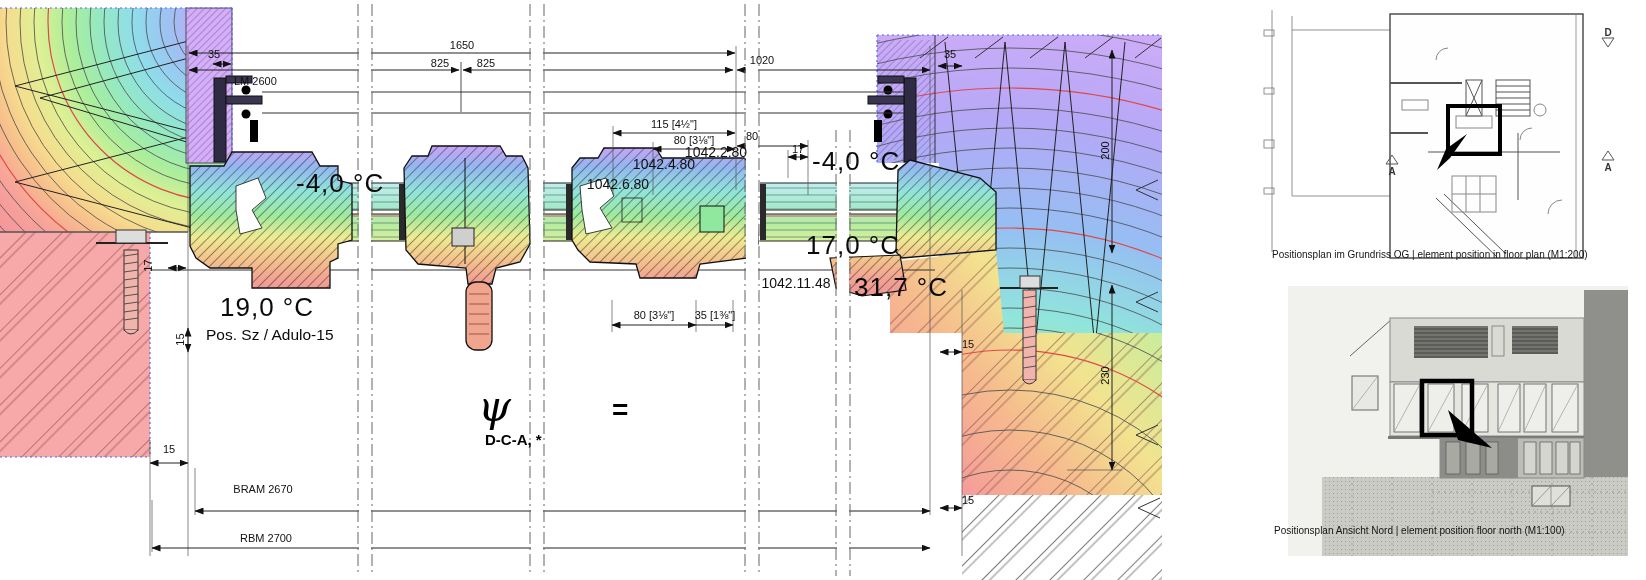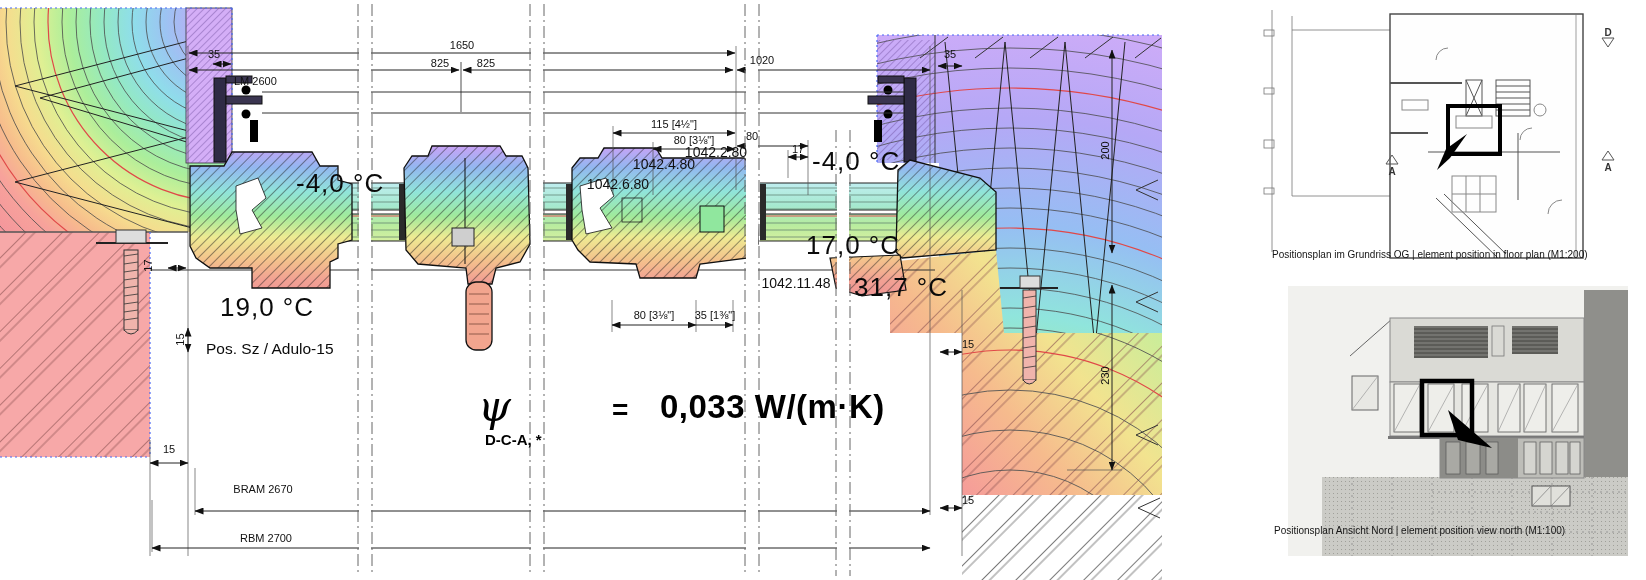--- a/index.html
+++ b/index.html
@@ -4,21 +4,21 @@
 <style>
   html,body{margin:0;padding:0;background:#fff;}
   #stage{position:relative;width:1646px;height:580px;background:#fff;overflow:hidden;
          font-family:"Liberation Sans",sans-serif;}
   #stage svg{position:absolute;left:0;top:0;}
   .lbl{position:absolute;font-size:11px;color:#111;white-space:nowrap;line-height:1;}
   .ctr{transform:translateX(-50%);}
   .rot{transform:rotate(-90deg);transform-origin:center;}
   .code{font-size:14px;}
   .temp{font-size:26px;color:#0a0a0a;letter-spacing:1px;}
-  .poslbl{font-size:15.5px;color:#0a0a0a;margin-top:14px;}
+  .poslbl{font-size:15.5px;color:#0a0a0a;}
   .cap{font-size:10px;color:#151515;}
   .mark{font-size:10px;color:#333;font-weight:bold;}
   .f-psi{font-size:42px;font-family:"DejaVu Serif",serif;font-style:italic;color:#000;}
   .f-sub{font-size:15px;font-weight:bold;color:#000;}
   .f-eq{font-size:28px;font-weight:bold;color:#000;}
   .f-val{font-size:33px;font-weight:bold;color:#000;letter-spacing:.5px;}
 </style>
 </head>
 <body>
 
@@ -535,21 +535,20 @@
 <span class="lbl temp" style="left:296px;top:170px">-4,0 °C</span>
 <span class="lbl temp" style="left:812px;top:148px">-4,0 °C</span>
 <span class="lbl temp" style="left:806px;top:232px">17,0 °C</span>
 <span class="lbl temp" style="left:854px;top:274px">31,7 °C</span>
 <span class="lbl temp" style="left:220px;top:294px">19,0 °C</span>
 <span class="lbl poslbl" style="left:206px;top:327px">Pos. Sz / Adulo-15</span>
 
 <span class="lbl f-psi" style="left:478px;top:386px">ψ</span>
 <span class="lbl f-sub" style="left:485px;top:432px">D-C-A, *</span>
 <span class="lbl f-eq" style="left:612px;top:396px">=</span>
-<span class="lbl f-val" style="left:660px;top:390px">0,033 W/(m·K)</span>
 
 <span class="lbl cap" style="left:1272px;top:250px">Positionsplan im Grundriss OG | element position in floor plan (M1:200)</span>
-<span class="lbl cap" style="left:1274px;top:526px">Positionsplan Ansicht  Nord | element position view north (M1:100)</span>
+<span class="lbl cap" style="left:1274px;top:526px">Positionsplan Ansicht  Nord | element position floor north (M1:100)</span>
 <span class="lbl mark ctr" style="left:1608px;top:28px">D</span>
 <span class="lbl mark ctr" style="left:1608px;top:163px">A</span>
 <span class="lbl mark ctr" style="left:1392px;top:167px">A</span>
 
 </div>
 
 </body></html>

